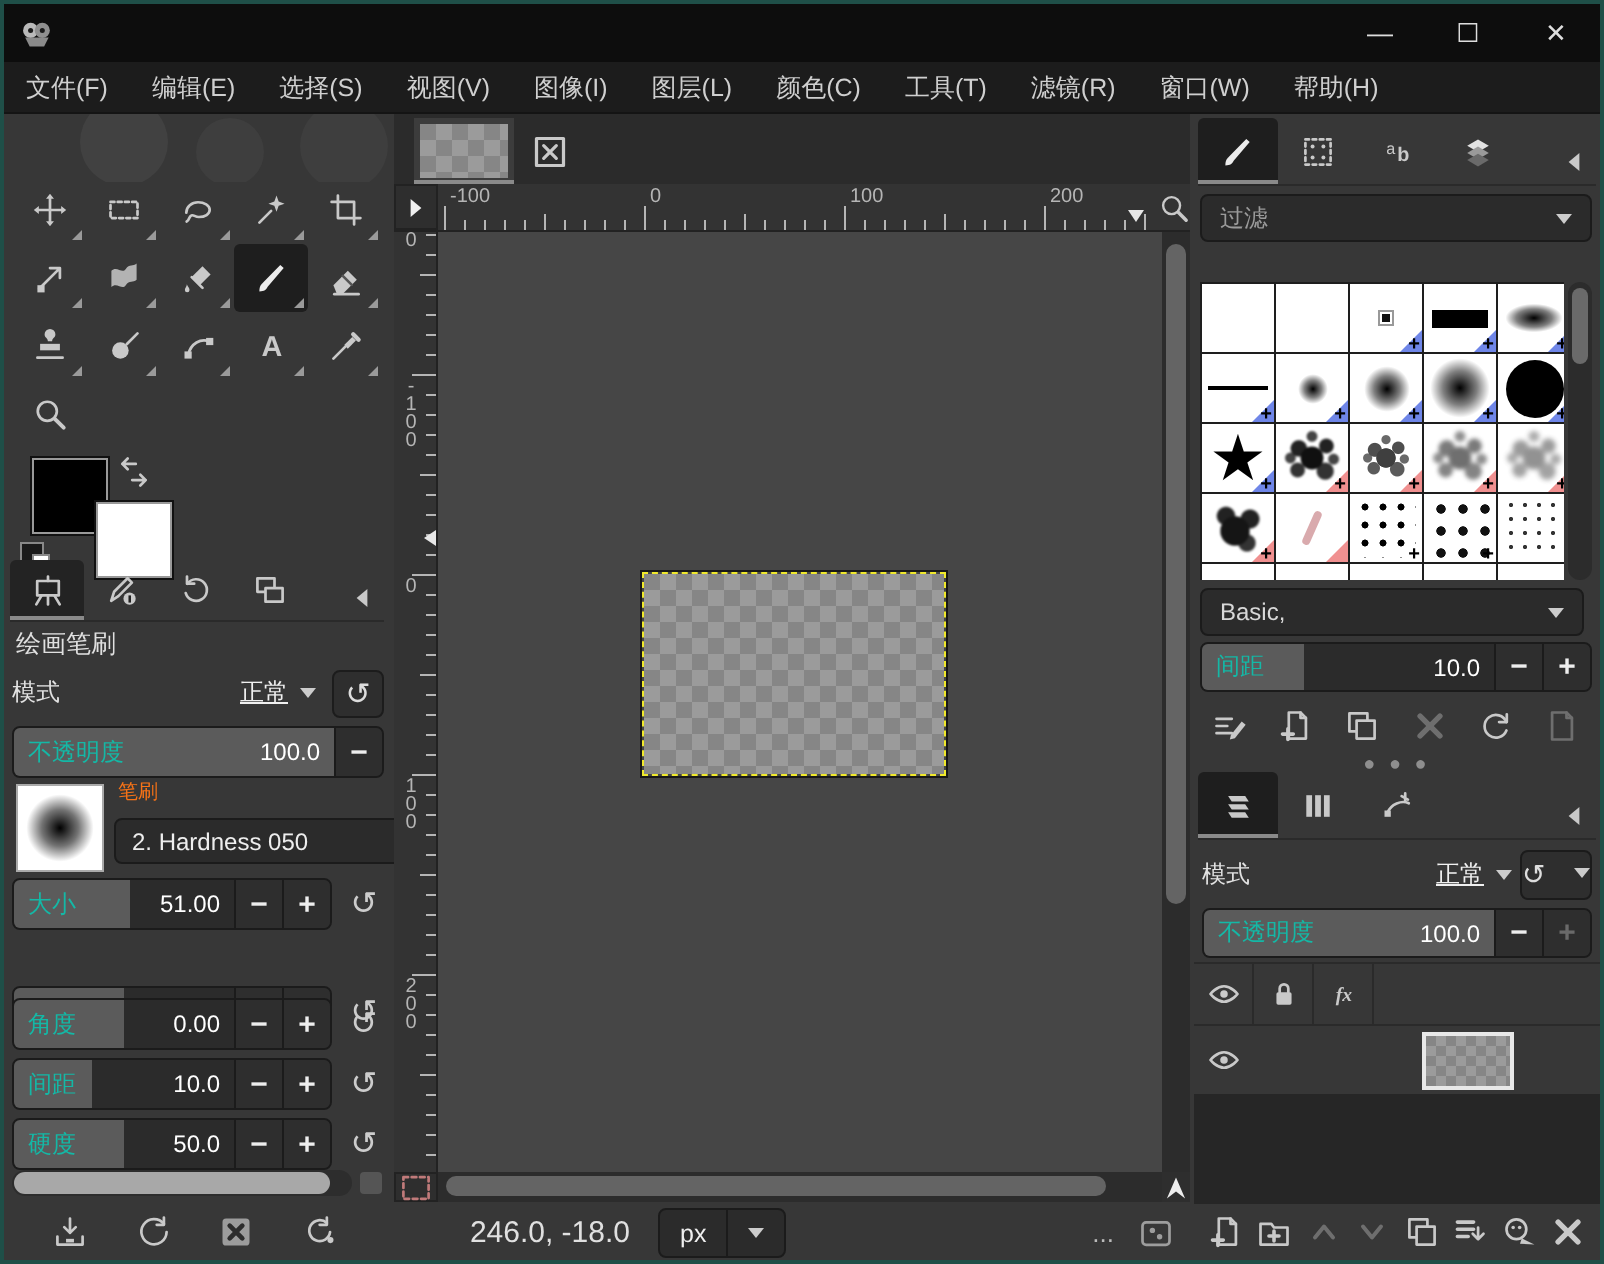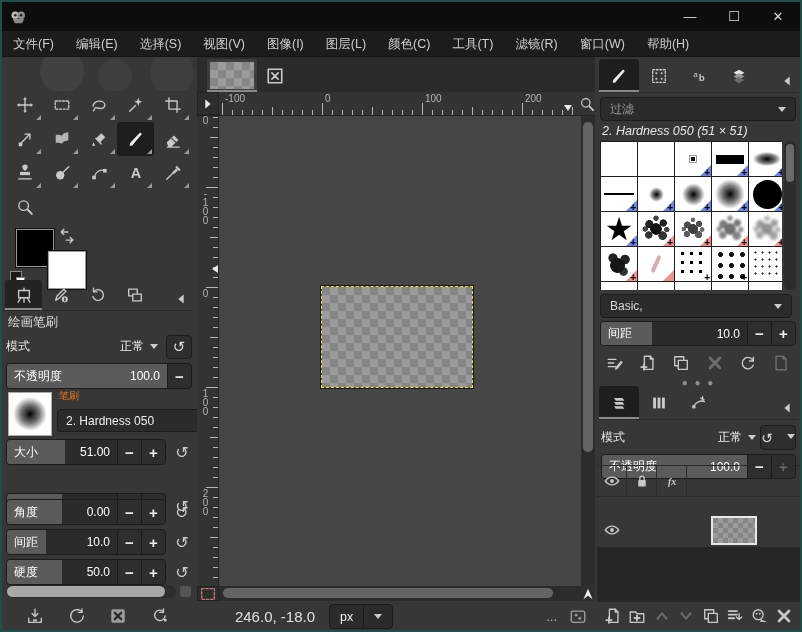--- a/index.html
+++ b/index.html
@@ -33,28 +33,28 @@
   .mini-sw i{position:absolute;left:5px;top:5px;width:9px;height:9px;background:#fff;border:1px solid #888;}
   .swap{position:absolute;left:48px;top:0px;}
   .docktabs{position:absolute;left:3px;top:222px;width:187px;height:32px;display:flex;align-items:flex-end;border-bottom:1px solid #2a2a2a;}
   .dtab{width:37px;height:30px;display:flex;align-items:center;justify-content:center;border-radius:3px 3px 0 0;}
   .dtab.active{background:#232323;box-shadow:inset 0 -2px 0 #8a8a8a;}
   .dmenu{margin-left:auto;width:22px;height:22px;display:flex;align-items:center;justify-content:center;}
   .panel-title{position:absolute;left:6px;top:257px;font-size:12.5px;color:#e0e0e0;}
 
   .mode-row{position:absolute;left:4px;top:277px;width:186px;height:25px;display:flex;align-items:center;}
   .mode-lab{font-size:12px;color:#e2e2e2;}
-  .mode-val{margin-left:auto;font-size:12px;color:#f0f0f0;display:flex;align-items:center;gap:6px;}
+  .mode-val{margin-left:auto;font-size:12px;color:#f0f0f0;display:flex;align-items:center;gap:6px;text-decoration:underline;}
   .reset-box{width:26px;height:24px;border:1px solid #1c1c1c;border-radius:4px;background:#2e2e2e;
      display:flex;align-items:center;justify-content:center;color:#ddd;font-size:15px;margin-left:8px;}
 
   .spinbox{display:flex;background:#2b2b2b;border:1px solid #1b1b1b;border-radius:4px;overflow:hidden;height:26px;}
   .scale{position:relative;flex:1;display:flex;align-items:center;padding:0 7px;overflow:hidden;}
   .fillbar{position:absolute;left:0;top:0;bottom:0;background:#5b5b5b;}
-  .scale .lab{position:relative;font-size:12px;color:#ffffff;white-space:nowrap;}
+  .scale .lab{position:relative;font-size:12px;color:#14b8a6;white-space:nowrap;}
   .scale .val{position:relative;margin-left:auto;font-size:12px;color:#fff;}
   .sbtn{width:24px;border-left:1px solid #1b1b1b;display:flex;align-items:center;justify-content:center;
         color:#eee;font-size:15px;font-weight:bold;background:#2e2e2e;flex:none;}
   .sbtn.dis{color:#6a6a6a;}
   .reset-glyph{color:#ccc;font-size:16px;display:flex;align-items:center;justify-content:center;width:24px;height:26px;}
 
   .brush-row-thumb{position:absolute;left:6px;top:335px;width:44px;height:44px;background:#fff;border:1px solid #aaa;
      display:flex;align-items:center;justify-content:center;}
   .soft-blob{width:34px;height:34px;background:radial-gradient(circle,#000 0%,rgba(0,0,0,.55) 38%,rgba(0,0,0,0) 70%);}
   .brush-lab{position:absolute;left:57px;top:332px;font-size:10px;color:#f97316;}
@@ -160,21 +160,21 @@
 
   .rgroup-combo{position:absolute;left:3px;top:237px;width:192px;height:24px;}
   .rspacing{position:absolute;left:3px;top:264px;width:196px;}
   .ractions{position:absolute;left:3px;top:292px;width:196px;height:28px;display:flex;align-items:center;justify-content:space-between;padding:0 6px;}
   .dots-handle{position:absolute;left:0;top:320px;width:203px;text-align:center;color:#8e8e8e;font-size:10px;letter-spacing:2px;}
   .ltabs{position:absolute;left:2px;top:329px;width:199px;height:34px;display:flex;align-items:flex-end;border-bottom:1px solid #2a2a2a;}
   .lmode{position:absolute;left:4px;top:368px;width:155px;height:25px;display:flex;align-items:center;}
   .lmode-btn{position:absolute;left:163px;top:368px;width:36px;height:25px;border:1px solid #1b1b1b;border-radius:4px;background:#2e2e2e;
      display:flex;align-items:center;justify-content:center;gap:2px;color:#ddd;font-size:14px;}
   .lopacity{position:absolute;left:4px;top:397px;width:195px;}
-  .lheader{position:absolute;left:0;top:408px;width:203px;height:32px;border-top:1px solid #2a2a2a;border-bottom:1px solid #2a2a2a;display:flex;justify-content:flex-end;}
+  .lheader{position:absolute;left:0;top:424px;width:203px;height:32px;border-top:1px solid #2a2a2a;border-bottom:1px solid #2a2a2a;display:flex;justify-content:flex-end;}
   .lh-cell{width:30px;height:100%;display:flex;align-items:center;justify-content:center;border-right:1px solid #2a2a2a;}
   .layer-row{position:absolute;left:0;top:456px;width:203px;height:34px;display:flex;align-items:center;}
   .layer-thumb{position:absolute;left:114px;top:3px;width:46px;height:29px;border:2px solid #e8e8e8;
      background:conic-gradient(#9b9b9b 25%,#868686 0 50%,#9b9b9b 0 75%,#868686 0) 0 0/10px 10px;}
   .lempty{position:absolute;left:0;top:490px;width:203px;height:55px;background:#262626;}
   .lbuttons{position:absolute;left:0;top:545px;width:203px;height:28px;display:flex;align-items:center;justify-content:space-evenly;}
 
   .sep-handle{width:6px;color:#9a9a9a;font-size:13px;line-height:7px;text-align:center;}
   .icon{display:inline-flex;align-items:center;justify-content:center;}
   .icon.dis{opacity:.38;}
@@ -756,21 +756,20 @@
           </svg>
         </div>
       </div>
 
     <div class="filter-combo">
       <div class="combo">
           <span class="muted">过滤</span>
           <span class="arr-down"></span>
         </div>
     </div>
-    <div class="cur-brush">2. Hardness 050 (51 × 51)</div>
 
     <div class="brushgrid" id="brushgrid">
         <div class="bcell"></div>
         <div class="bcell"></div>
         <div class="bcell">
           <i class="b-dot" style="display: block;"></i>
           <span class="cnr b"></span>
           <span class="plus">+</span>
         </div>
         <div class="bcell">

